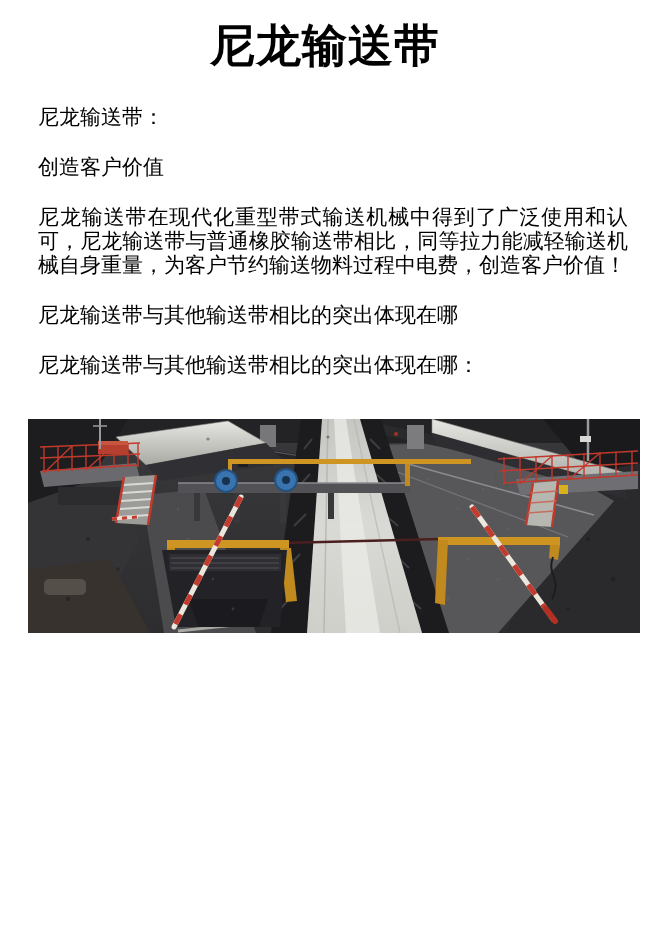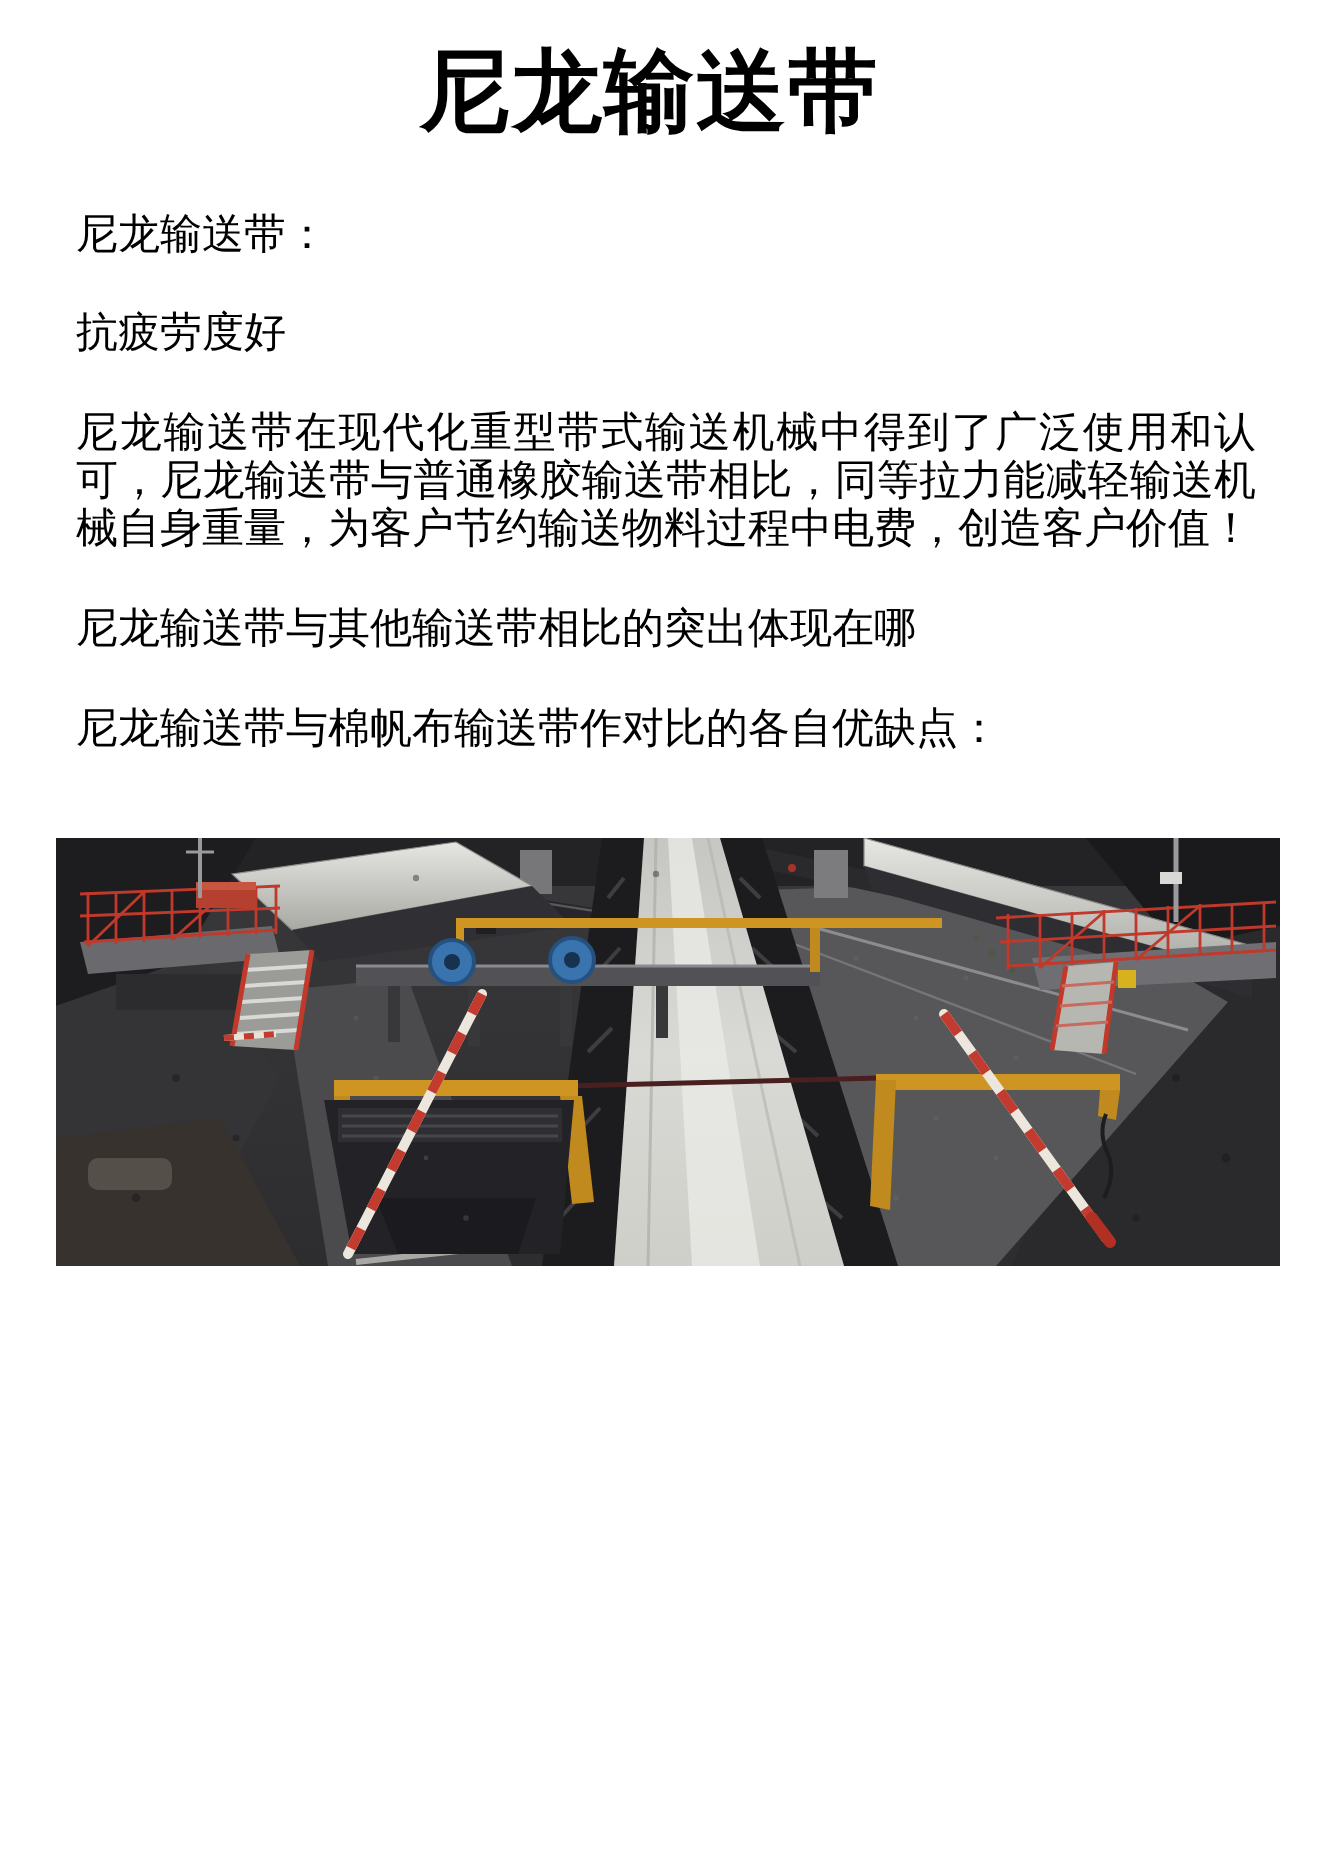--- a/index.html
+++ b/index.html
@@ -12,37 +12,37 @@
   .page-title {
     font-size: 45px; font-weight: 700; text-align: center;
     margin: 18px 16px 0 0; line-height: 56px; letter-spacing: 1px;
     font-family: "Liberation Sans", sans-serif;
   }
   .content {
     padding: 0 38px; font-size: 21px; line-height: 24px;
     text-align: justify; text-justify: inter-ideograph;
   }
   .content p { margin: 26px 0; }
-  .content p:first-child { margin-top: 31px; font-family: Liberation Serif, serif; }
+  .content p:first-child { margin-top: 31px; }
   .photo-wrap { margin: 42px 0 0 28px; width: 612px; height: 214px; }
   .photo-wrap svg { display: block; }
 </style>
 </head>
 <body>
 
 <div class="article">
 
   <h1 class="page-title">尼龙输送带</h1>
 
   <div class="content">
     <p>尼龙输送带：</p>
-    <p>抗疲劳度好</p>
+    <p>创造客户价值</p>
     <p>尼龙输送带在现代化重型带式输送机械中得到了广泛使用和认可，尼龙输送带与普通橡胶输送带相比，同等拉力能减轻输送机械自身重量，为客户节约输送物料过程中电费，创造客户价值！</p>
     <p>尼龙输送带与其他输送带相比的突出体现在哪</p>
-    <p>尼龙输送带与棉帆布输送带作对比的各自优缺点：</p>
+    <p>尼龙输送带与其他输送带相比的突出体现在哪：</p>
   </div>
 
   <div class="photo-wrap" role="img" aria-label="煤场带式输送机现场照片">
     <svg width="612" height="214" viewBox="0 0 612 214" xmlns="http://www.w3.org/2000/svg">
       <defs>
         <linearGradient id="gnd" x1="0" y1="0" x2="0" y2="1">
           <stop offset="0" stop-color="#39393c"></stop>
             <stop offset="1" stop-color="#2d2d30"></stop>
         </linearGradient>
         <linearGradient id="belt" x1="0" y1="0" x2="0" y2="1">

